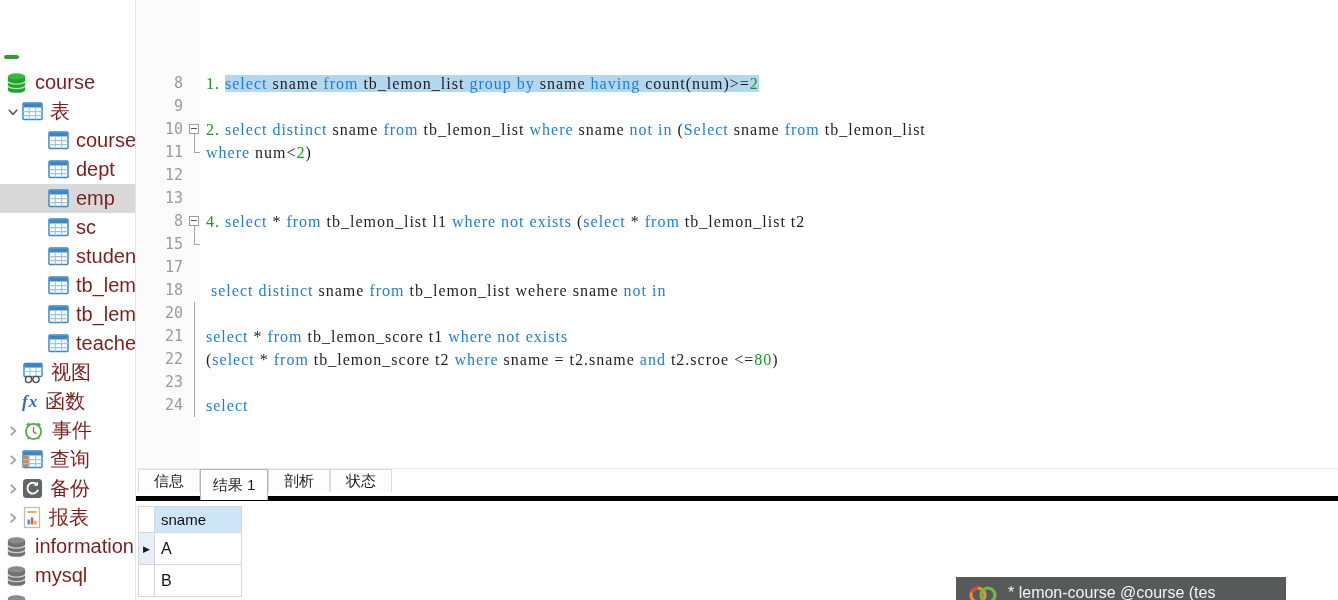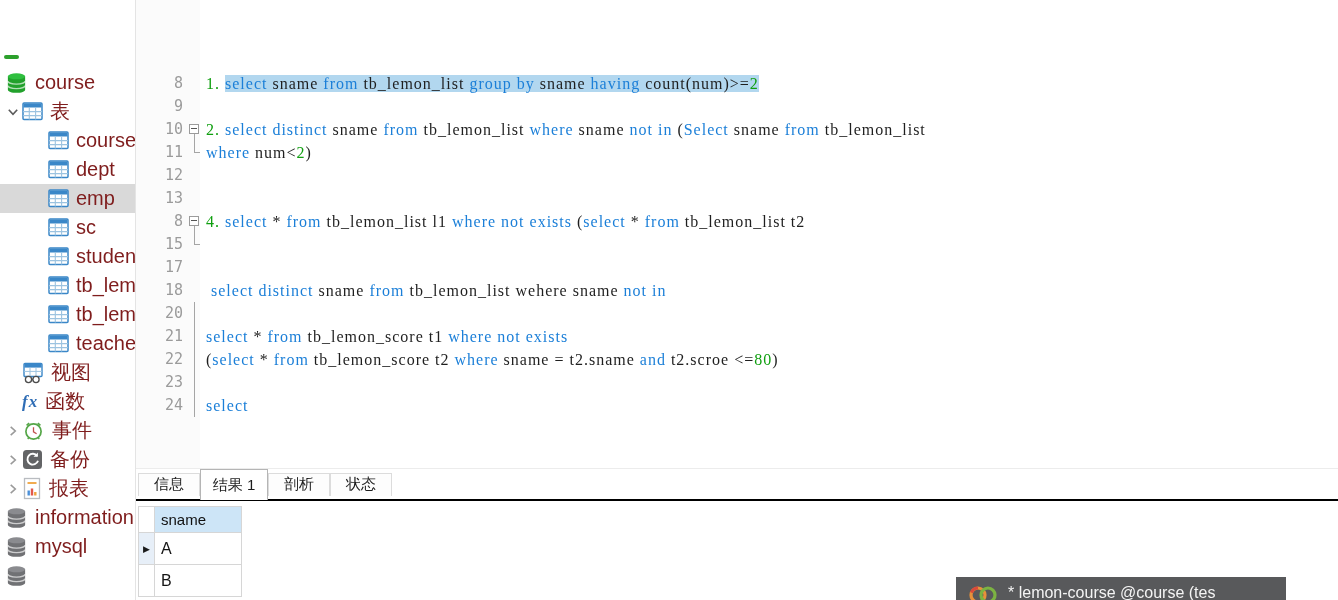--- a/index.html
+++ b/index.html
@@ -40,22 +40,22 @@
   .sel{background:var(--selbg)}
   .fbox{position:absolute;left:1px;top:6px;width:10px;height:10px;border:1px solid #9b9b9b;background:#fff;box-sizing:border-box}
   .fbox::after{content:"";position:absolute;left:1px;right:1px;top:3px;height:1px;background:#555}
   .fdown{position:absolute;left:6px;top:16px;bottom:0;width:1px;background:#a5a5a5}
   .ftop{position:absolute;left:6px;top:0;height:11px;width:1px;background:#a5a5a5}
   .fhook{position:absolute;left:6px;top:11px;width:6px;height:1px;background:#a5a5a5}
   .ffull{position:absolute;left:6px;top:0;bottom:0;width:1px;background:#a5a5a5}
 
   
   .tabbar{position:absolute;left:136px;right:0;top:468px;height:33px;background:#fff;
-          border-top:1px solid #ececec;border-bottom:2px solid #000000;box-sizing:border-box;
-          display:flex;align-items:center;padding-left:2px}
+          border-top:1px solid #ececec;border-bottom:5px solid #000000;box-sizing:border-box;
+          display:flex;align-items:flex-start;padding-left:2px}
   .tab{width:62px;height:23px;box-sizing:border-box;border:1px solid #dcdcdc;border-bottom:none;
        background:#fdfdfd;font-size:15px;color:#1c1c1c;display:flex;align-items:center;justify-content:center;cursor:default}
   .tab.active{width:68px;height:31px;background:#fff;border:1px solid #b5b5b5;border-bottom:none;margin-bottom:-1px;z-index:2}
 
   
   .grid{position:absolute;left:138px;top:507px}
   .g-row{display:flex;margin-top:-1px}
   .g-cell,.g-selcell{box-sizing:border-box;border:1px solid #d6d6d6;background:#fff;display:flex;align-items:center}
   .g-selcell{width:17px;min-width:17px;justify-content:center}
   .g-cell{width:88px;margin-left:-1px;padding-left:6px}
@@ -220,20 +220,36 @@
         <span class="sb-label">事件</span>
       </div>
       <div class="sb-row lvl1">
         <span class="sb-chev">
           <svg width="14" height="14" viewBox="0 0 14 14">
             <path d="M4.7 2.8l4.6 4.2-4.6 4.2" stroke="#9a9a9a" stroke-width="1.6" fill="none"></path>
           </svg>
         </span>
         <span class="sb-icon">
           <svg width="21" height="21" viewBox="0 0 21 21">
+            <rect x="1" y="2" width="19" height="16.5" rx="1" fill="#fff" stroke="#3a87c8" stroke-width="1.5"></rect>
+            <rect x="1.5" y="2.5" width="18" height="4" fill="#3a87c8"></rect>
+            <rect x="1.5" y="6.5" width="5.3" height="11.5" fill="#e0813a"></rect>
+            <path d="M7.3 6.5v12M13.6 6.5v12M1 10.6h19M1 14.6h19" stroke="#9cc3e0" stroke-width="1.1" fill="none"></path>
+          </svg>
+        </span>
+        <span class="sb-label">查询</span>
+      </div>
+      <div class="sb-row lvl1">
+        <span class="sb-chev">
+          <svg width="14" height="14" viewBox="0 0 14 14">
+            <path d="M4.7 2.8l4.6 4.2-4.6 4.2" stroke="#9a9a9a" stroke-width="1.6" fill="none"></path>
+          </svg>
+        </span>
+        <span class="sb-icon">
+          <svg width="21" height="21" viewBox="0 0 21 21">
             <rect x="1" y="1" width="19" height="19" rx="3.5" fill="#636466"></rect>
             <path d="M15.2 7A5.4 5.4 0 1 0 16 11.8" stroke="#fff" stroke-width="1.9" fill="none"></path>
             <path d="M15.9 3.4v4.4h-4.4z" fill="#fff"></path>
           </svg>
         </span>
         <span class="sb-label">备份</span>
       </div>
       <div class="sb-row lvl1">
         <span class="sb-chev">
           <svg width="14" height="14" viewBox="0 0 14 14">

